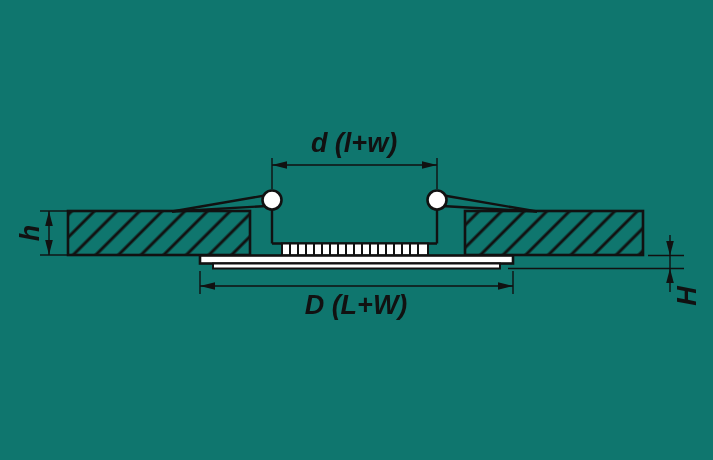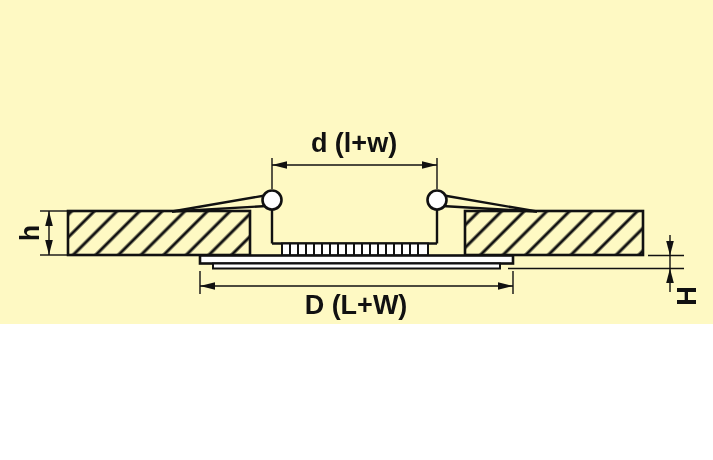--- a/index.html
+++ b/index.html
@@ -3,24 +3,25 @@
 <meta charset="utf-8">
 <style>
   html, body {
     margin: 0;
     padding: 0;
     background: #ffffff;
   }
   #stage {
     position: relative;
     width: 713px;
-    height: 324px;
-    background: #fef9c3;
+    height: 460px;
+    background: #0f766e;
     overflow: hidden;
     font-family: "Liberation Sans", sans-serif;
+    font-style: italic;
   }
   svg {
     display: block;
   }
   .outline {
     stroke: #111111;
     stroke-width: 2.6;
     fill: #ffffff;
   }
   .thinline {

